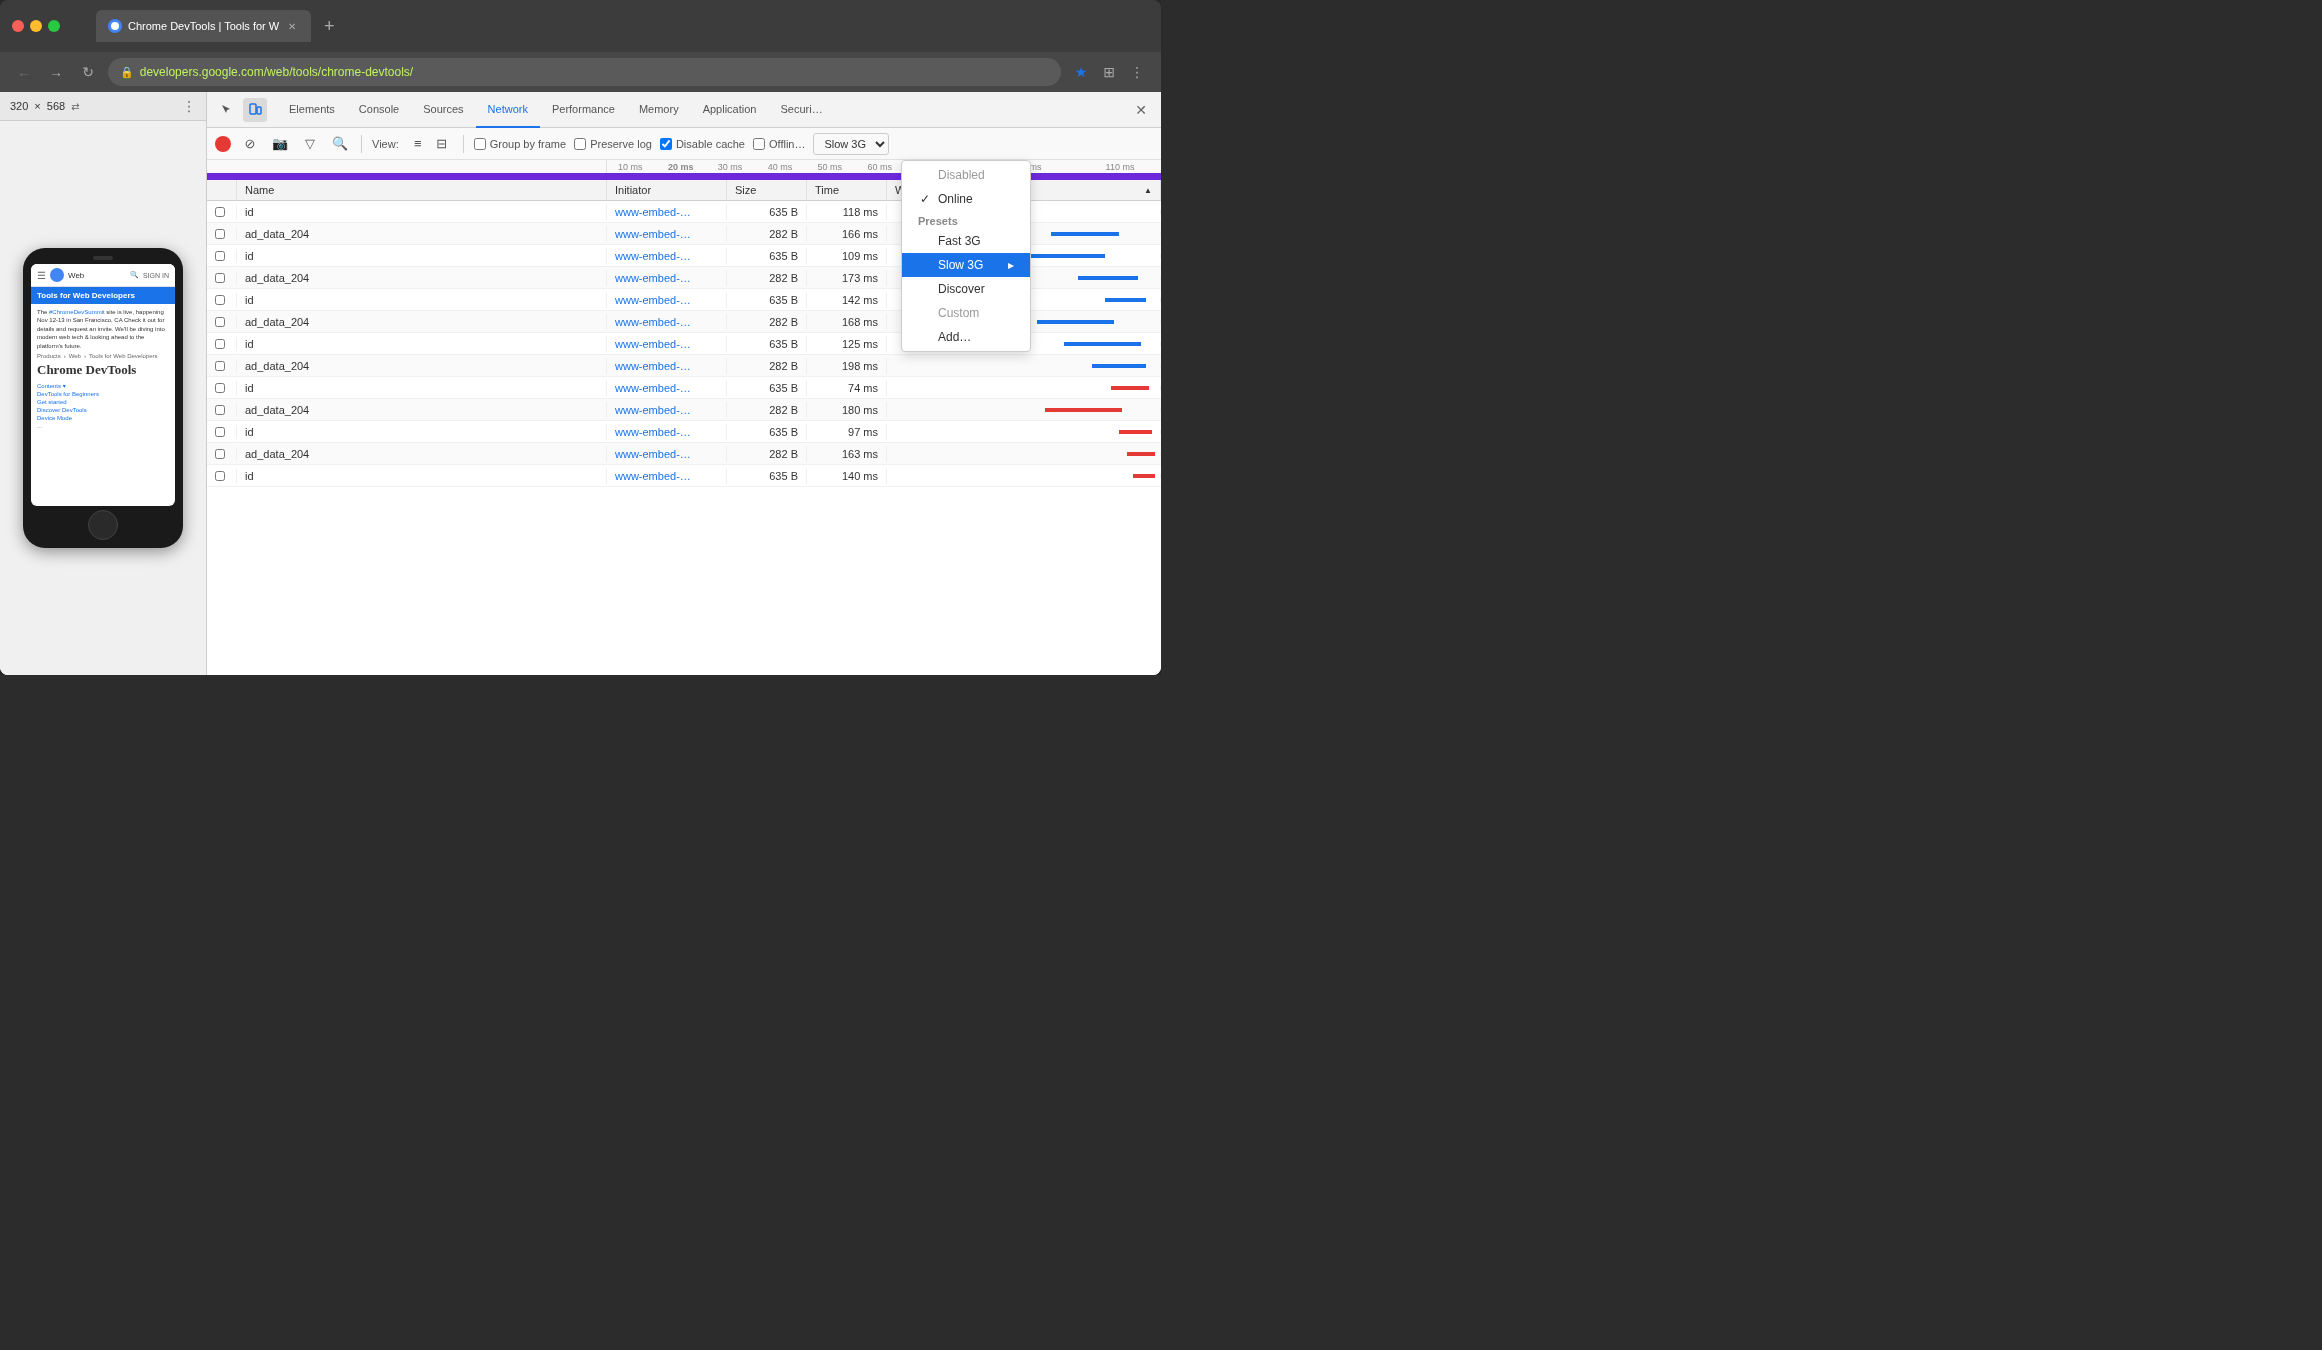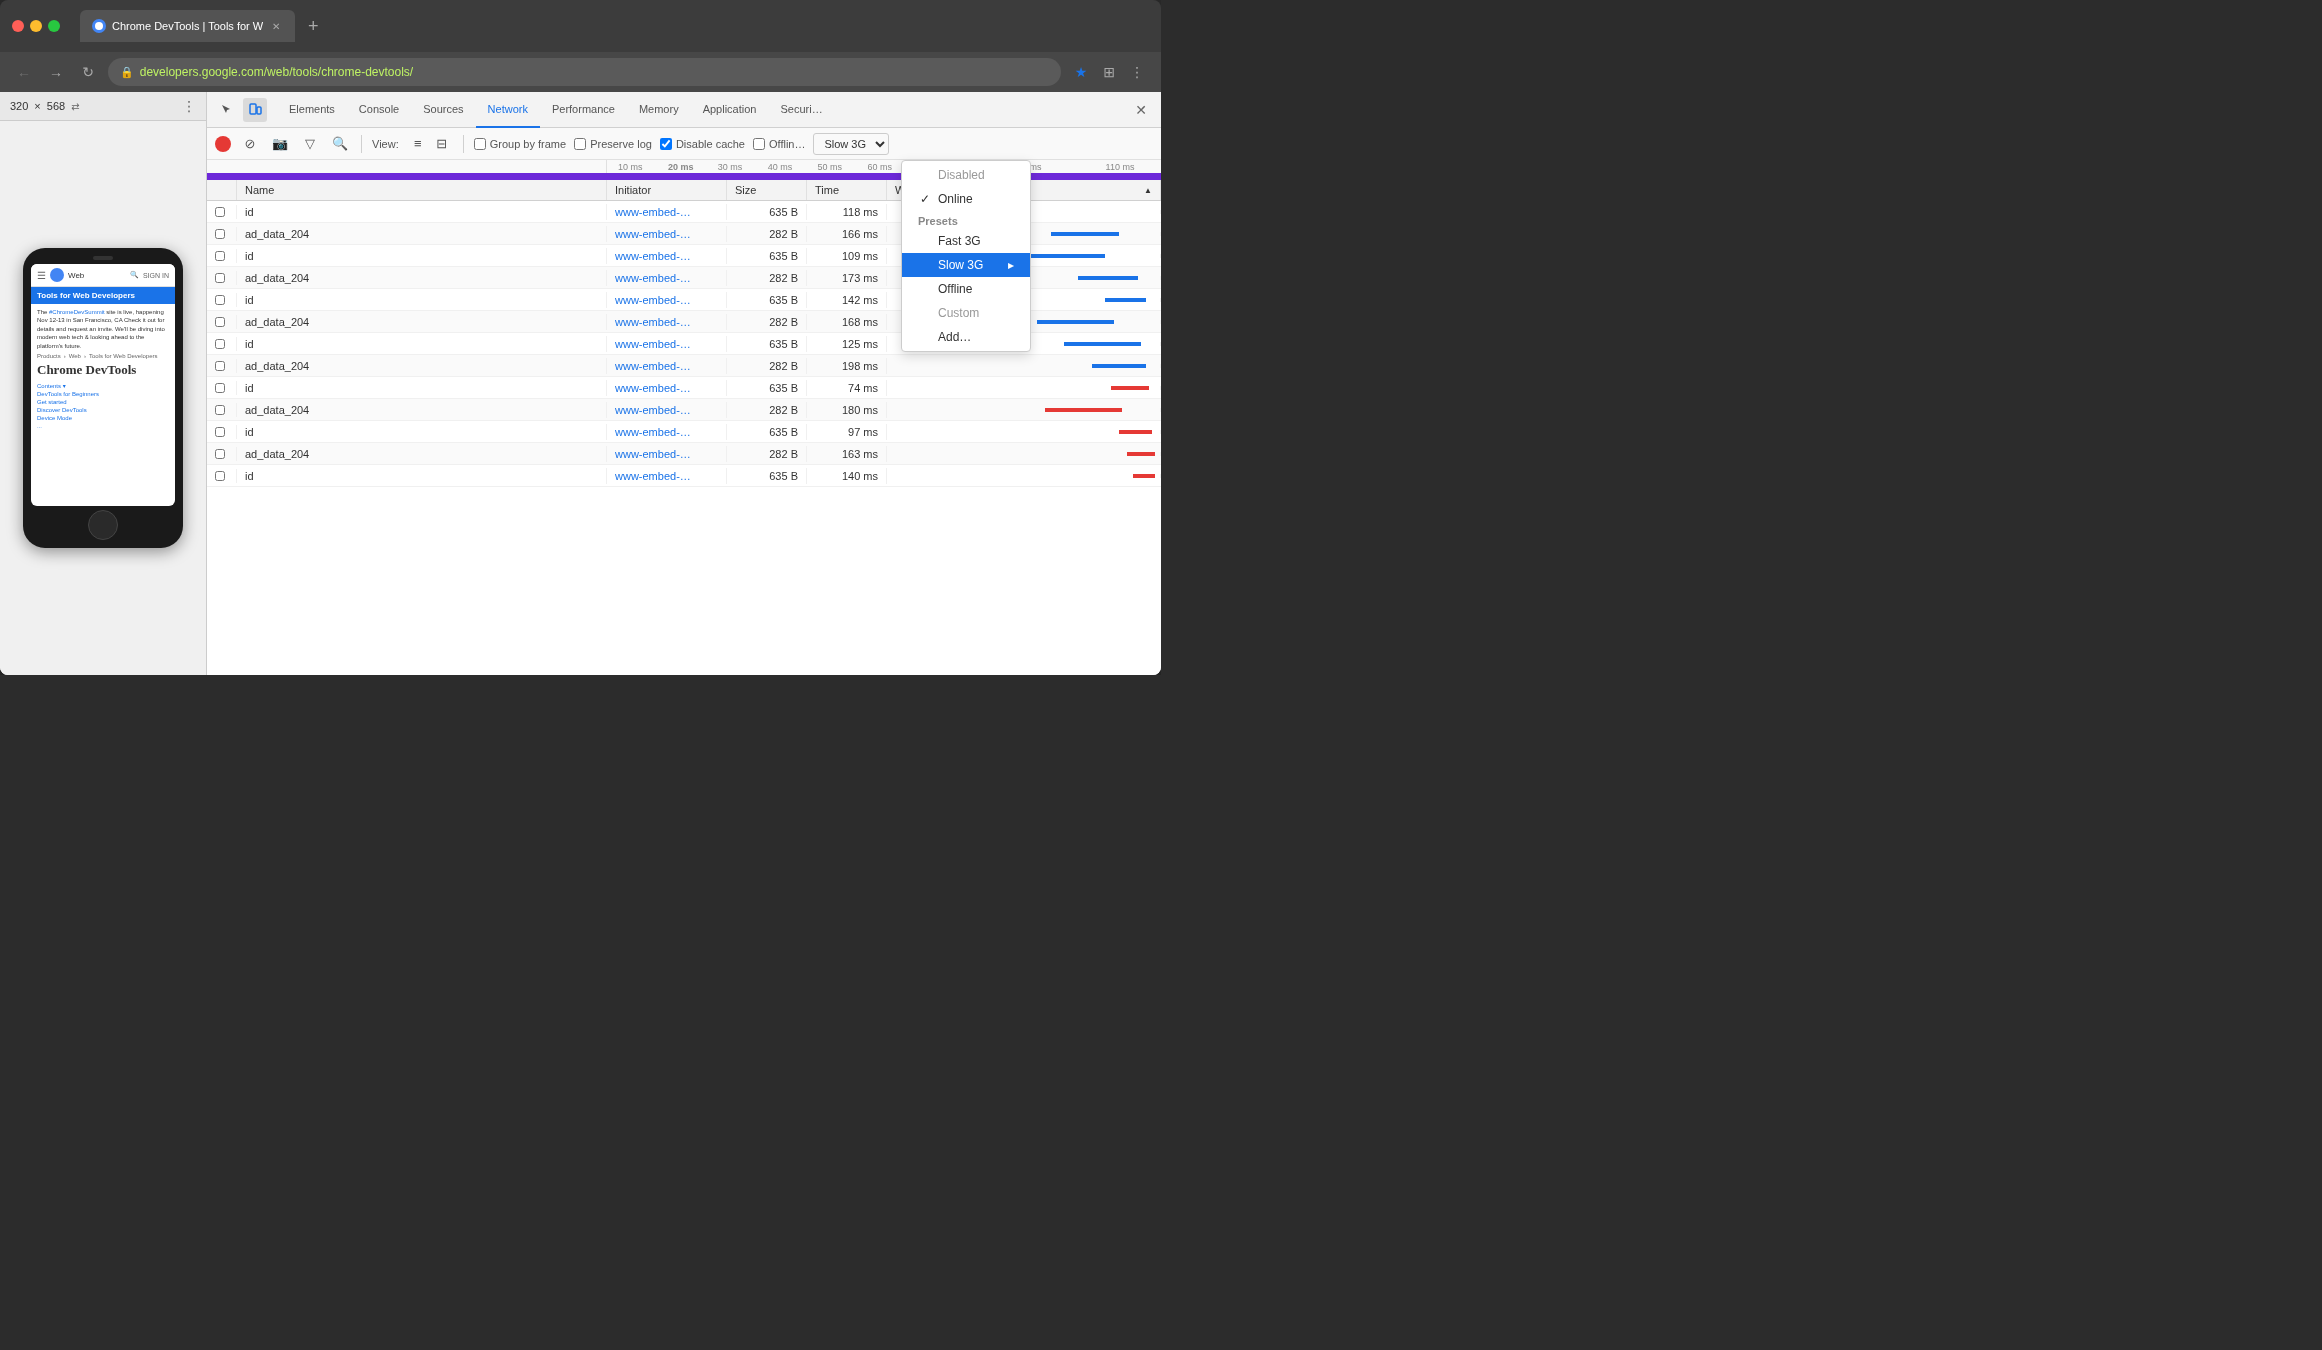--- a/index.html
+++ b/index.html
@@ -1,20 +1,20 @@
 <!DOCTYPE html>
 <html><head>
   <meta charset="utf-8">
   <style>
     * { box-sizing: border-box; margin: 0; padding: 0; }
     body { font-family: -apple-system, BlinkMacSystemFont, 'Segoe UI', sans-serif; background: #2c2c2c; width: 1161px; height: 675px; overflow: hidden; font-size: 12px; }
 
     
     .browser-window { width: 100%; height: 100%; display: flex; flex-direction: column; border-radius: 8px; overflow: hidden; box-shadow: 0 10px 40px rgba(0,0,0,0.5); }
-    .title-bar { background: #3c3c3c; height: 52px; display: flex; align-items: center; padding: 0 12px; gap: 8px; flex-shrink: 0; }
+    .title-bar { background: #3c3c3c; height: 52px; display: flex; align-items: center; padding: 0 12px; gap: 24px; flex-shrink: 0; }
     .traffic-lights { display: flex; gap: 6px; align-items: center; }
     .traffic-light { width: 12px; height: 12px; border-radius: 50%; }
     .tl-red { background: #ff5f57; }
     .tl-yellow { background: #febc2e; }
     .tl-green { background: #28c840; }
 
     .tab-bar { display: flex; align-items: center; margin-left: 12px; flex: 1; }
     .tab { display: flex; align-items: center; gap: 6px; background: #535353; border-radius: 6px 6px 0 0; padding: 6px 12px; color: #fff; font-size: 12px; height: 32px; }
     .tab-favicon { width: 14px; height: 14px; background: #4285f4; border-radius: 50%; display: flex; align-items: center; justify-content: center; }
     .tab-favicon svg { width: 10px; height: 10px; }
@@ -312,21 +312,21 @@
             <span class="throttle-check"></span>
             <span>Fast 3G</span>
           </div>
           <div class="throttle-popup-item selected">
             <span class="throttle-check"></span>
             <span>Slow 3G</span>
             <span style="margin-left:auto;">▸</span>
           </div>
           <div class="throttle-popup-item">
             <span class="throttle-check"></span>
-            <span>Offline</span>
+            <span>Discover</span>
           </div>
           <div class="throttle-popup-item grayed">
             <span class="throttle-check"></span>
             <span>Custom</span>
           </div>
           <div class="throttle-popup-item">
             <span class="throttle-check"></span>
             <span>Add…</span>
           </div>
         </div>

